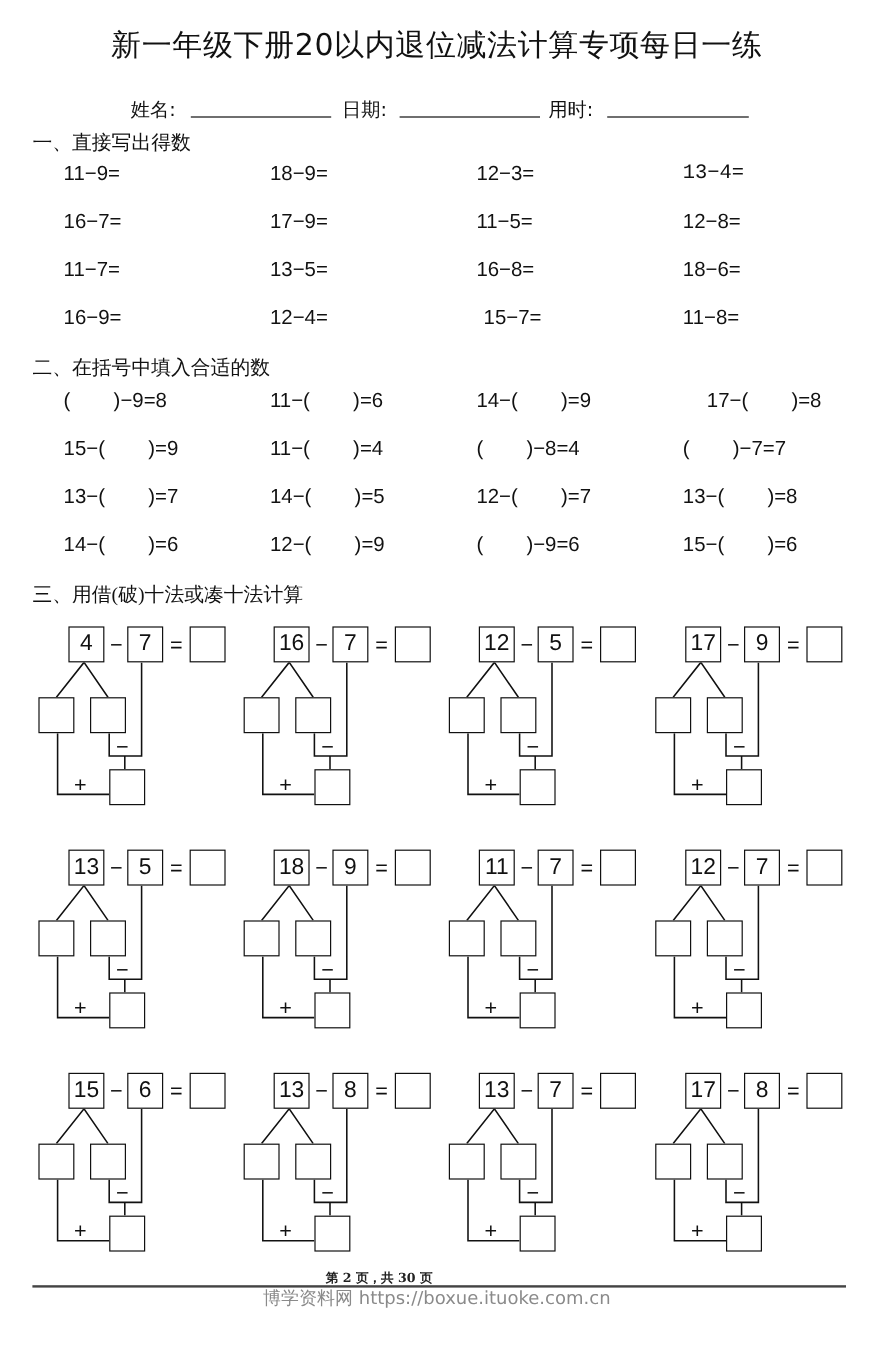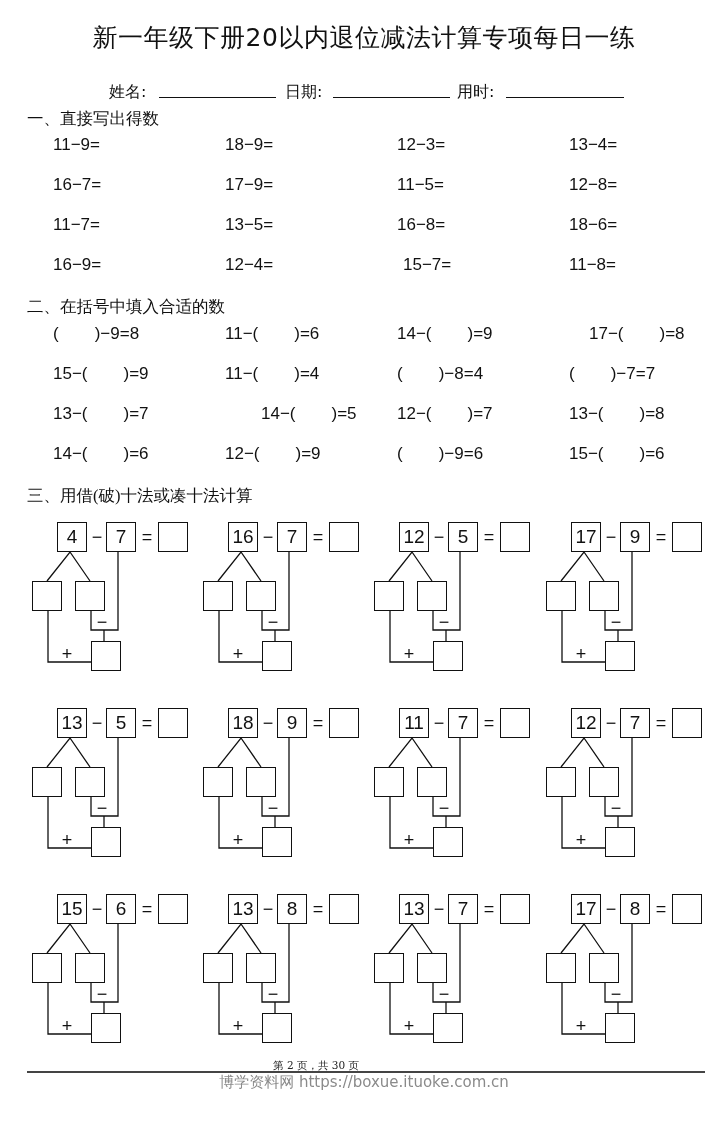--- a/index.html
+++ b/index.html
@@ -30,20 +30,21 @@
     .dbox.input { cursor: text; }
     .dop {
       position: absolute; font-family: "Liberation Sans", "DejaVu Sans", sans-serif;
       font-size: 18px; line-height: 20px; width: 14px; text-align: center;
     }
     .dsvg { position: absolute; left: -30px; top: 0; overflow: visible; }
     .footer-page {
       position: absolute; left: 0; width: 632px; top: 1058px; text-align: center;
       font-family: "DejaVu Serif", "Liberation Serif", serif; font-size: 10.5px; line-height: 14px;
       color: #222;
+      font-weight: bold;
     }
     .footer-line {
       position: absolute; left: 27px; width: 678px; top: 1071px; height: 2px; background: #444;
     }
     .watermark {
       position: absolute; left: 0; width: 728px; top: 1073px; text-align: center;
       font-family: "DejaVu Sans", "Liberation Sans", sans-serif; font-size: 15px; line-height: 18px;
       color: #8a8a8a;
     }
   </style>
@@ -61,21 +62,21 @@
     <div class="info-line" style="left:333px;width:117px;"></div>
     <span class="info-label" style="left:457px;">用时:</span>
     <div class="info-line" style="left:506px;width:118px;"></div>
   </div>
 
   <div class="section-h" style="top:108px;">一、直接写出得数</div>
   <div id="s1">
       <div class="prob" style="left: 53px; top: 135px;">11−9=</div>
       <div class="prob" style="left: 225px; top: 135px;">18−9=</div>
       <div class="prob" style="left: 397px; top: 135px;">12−3=</div>
-      <div class="prob" style="left: 569px; top: 135px;">13−4=</div>
+      <div class="prob" style="left: 569px; top: 135px; font-family: Liberation Mono, monospace;">13−4=</div>
       <div class="prob" style="left: 53px; top: 175px;">16−7=</div>
       <div class="prob" style="left: 225px; top: 175px;">17−9=</div>
       <div class="prob" style="left: 397px; top: 175px;">11−5=</div>
       <div class="prob" style="left: 569px; top: 175px;">12−8=</div>
       <div class="prob" style="left: 53px; top: 215px;">11−7=</div>
       <div class="prob" style="left: 225px; top: 215px;">13−5=</div>
       <div class="prob" style="left: 397px; top: 215px;">16−8=</div>
       <div class="prob" style="left: 569px; top: 215px;">18−6=</div>
       <div class="prob" style="left: 53px; top: 255px;">16−9=</div>
       <div class="prob" style="left: 225px; top: 255px;">12−4=</div>
@@ -87,21 +88,21 @@
   <div id="s2">
       <div class="prob" style="left: 53px; top: 324px;"><span>(</span><span class="gap"></span><span>)−9=8</span></div>
       <div class="prob" style="left: 225px; top: 324px;"><span>11−(</span><span class="gap"></span><span>)=6</span></div>
       <div class="prob" style="left: 397px; top: 324px;"><span>14−(</span><span class="gap"></span><span>)=9</span></div>
       <div class="prob" style="left: 569px; top: 324px; margin-left: 20px;"><span>17−(</span><span class="gap"></span><span>)=8</span></div>
       <div class="prob" style="left: 53px; top: 364px;"><span>15−(</span><span class="gap"></span><span>)=9</span></div>
       <div class="prob" style="left: 225px; top: 364px;"><span>11−(</span><span class="gap"></span><span>)=4</span></div>
       <div class="prob" style="left: 397px; top: 364px;"><span>(</span><span class="gap"></span><span>)−8=4</span></div>
       <div class="prob" style="left: 569px; top: 364px;"><span>(</span><span class="gap"></span><span>)−7=7</span></div>
       <div class="prob" style="left: 53px; top: 404px;"><span>13−(</span><span class="gap"></span><span>)=7</span></div>
-      <div class="prob" style="left: 225px; top: 404px; margin-left: 36px;"><span>14−(</span><span class="gap"></span><span>)=5</span></div>
+      <div class="prob" style="left: 225px; top: 404px;"><span>14−(</span><span class="gap"></span><span>)=5</span></div>
       <div class="prob" style="left: 397px; top: 404px;"><span>12−(</span><span class="gap"></span><span>)=7</span></div>
       <div class="prob" style="left: 569px; top: 404px;"><span>13−(</span><span class="gap"></span><span>)=8</span></div>
       <div class="prob" style="left: 53px; top: 444px;"><span>14−(</span><span class="gap"></span><span>)=6</span></div>
       <div class="prob" style="left: 225px; top: 444px;"><span>12−(</span><span class="gap"></span><span>)=9</span></div>
       <div class="prob" style="left: 397px; top: 444px;"><span>(</span><span class="gap"></span><span>)−9=6</span></div>
       <div class="prob" style="left: 569px; top: 444px; text-align: center;"><span>15−(</span><span class="gap"></span><span>)=6</span></div>
     </div>
 
   <div class="section-h" style="top:485px;font-family:Liberation Serif, serif;">三、用借(破)十法或凑十法计算</div>
   <div id="s3">

